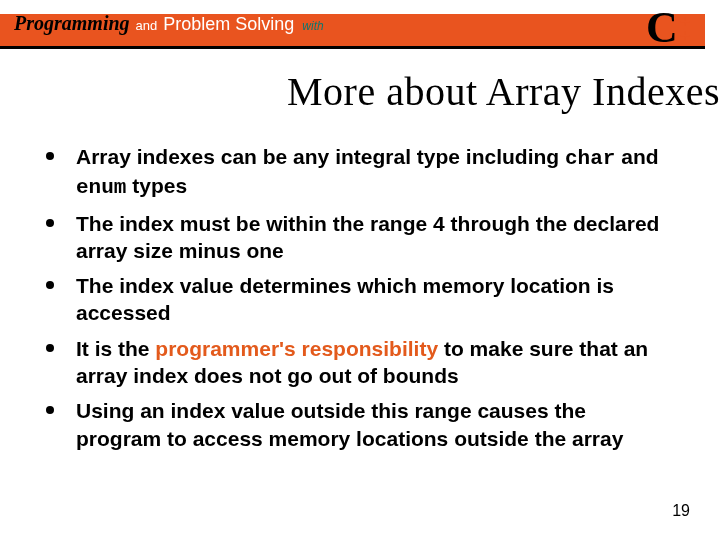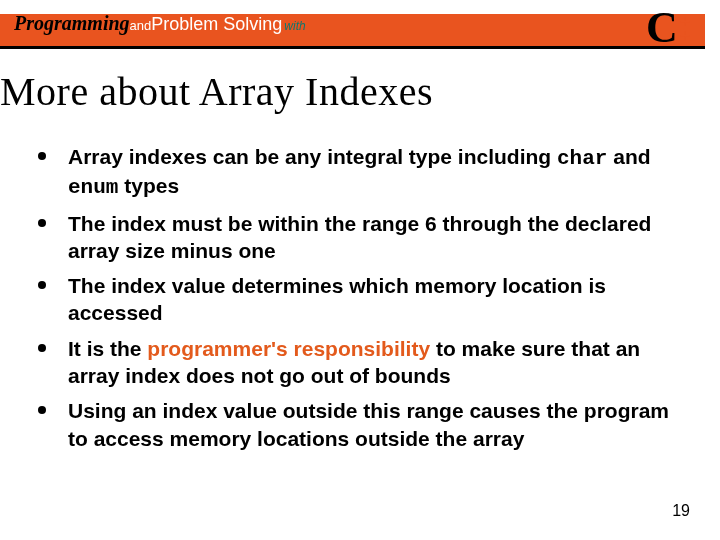--- a/index.html
+++ b/index.html
@@ -2,36 +2,36 @@
 <html><head>
 <meta charset="utf-8">
 <style>
   * { margin: 0; padding: 0; box-sizing: border-box; }
   html, body { width: 720px; height: 540px; font-family: Arial, Helvetica, sans-serif; background: #fff; }
   .slide { width: 720px; height: 540px; position: relative; background: #fff; overflow: hidden; }
 
   
   .banner { position: relative; height: 64px; width: 100%; }
   .banner .orange { position: absolute; left: 0; right: 15px; top: 14px; height: 32px; background: #e9541f; }
-  .banner .title-group { position: absolute; left: 14px; top: 12px; display: flex; align-items: baseline; }
+  .banner .title-group { position: absolute; left: 14px; top: 12px; display: flex; align-items: baseline; gap: 6px; }
   .banner .p-word { font-family: Georgia, 'Times New Roman', serif; font-style: italic; font-weight: 700; font-size: 20px; color: #000; }
   .banner .and-word { font-family: Arial, sans-serif; font-size: 13px; color: #fff; font-weight: 400; }
   .banner .ps-word { font-family: Arial, sans-serif; font-size: 18px; font-weight: 400; color: #fff; }
   .banner .with-word { font-family: Arial, sans-serif; font-size: 12px; color: #0f766e; font-style: italic; margin-left: 2px; }
   .banner .lang-badge { position: absolute; right: 30px; top: 6px; display: flex; align-items: center; }
   .banner .big-c { font-family: 'Times New Roman', serif; font-weight: 900; font-size: 44px; color: #000; line-height: 1; }
   .banner .plusplus { display: flex; flex-direction: column; margin-left: 2px; margin-top: 2px; }
   .banner .plusplus span { font-family: 'Times New Roman', serif; font-weight: 900; font-size: 18px; color: #e9541f; line-height: 0.8; }
   .banner .underline-black { position: absolute; left: 0; right: 15px; top: 46px; height: 3px; background: #000; }
 
   
-  .heading { text-align: left; font-family: 'Times New Roman', Times, serif; font-size: 40px; font-weight: 400; color: #000; margin-top: 4px; letter-spacing: 0.5px; }
+  .heading { text-align: right; font-family: 'Times New Roman', Times, serif; font-size: 40px; font-weight: 400; color: #000; margin-top: 4px; letter-spacing: 0.5px; }
 
   
-  .content { padding: 28px 46px 0 28px; }
+  .content { padding: 28px 46px 0 36px; }
   ul.bullets { list-style: none; }
   ul.bullets li { position: relative; padding-left: 40px; font-size: 21px; line-height: 1.3; font-weight: 700; color: #000; margin-bottom: 8px; font-family: Arial, sans-serif; }
   ul.bullets li::before { content: ''; position: absolute; left: 10px; top: 9px; width: 8px; height: 8px; background: #000; border-radius: 50%; }
   .mono { font-family: 'Courier New', Courier, monospace; }
   .accent { color: #e35a1c; }
 
   
   .pageno { position: absolute; right: 30px; bottom: 20px; font-size: 16px; color: #000; font-family: Arial, sans-serif; }
 </style>
 </head>
@@ -58,21 +58,21 @@
   </div>
 
   <h1 class="heading">More about Array Indexes</h1>
 
   <div class="content">
     <ul class="bullets">
       <li>
         <span>Array indexes can be any integral type including </span><span class="mono">char</span><span> and </span><span class="mono">enum</span><span> types</span>
       </li>
       <li>
-        <span>The index must be within the range 6 through the declared array size minus one</span>
+        <span>The index must be within the range 4 through the declared array size minus one</span>
       </li>
       <li>
         <span>The index value determines which memory location is accessed</span>
       </li>
       <li>
         <span>It is the </span><span class="accent">programmer's responsibility</span><span> to make sure that an array index does not go out of bounds</span>
       </li>
       <li>
         <span>Using an index value outside this range causes the program to access memory locations outside the array</span>
       </li>

